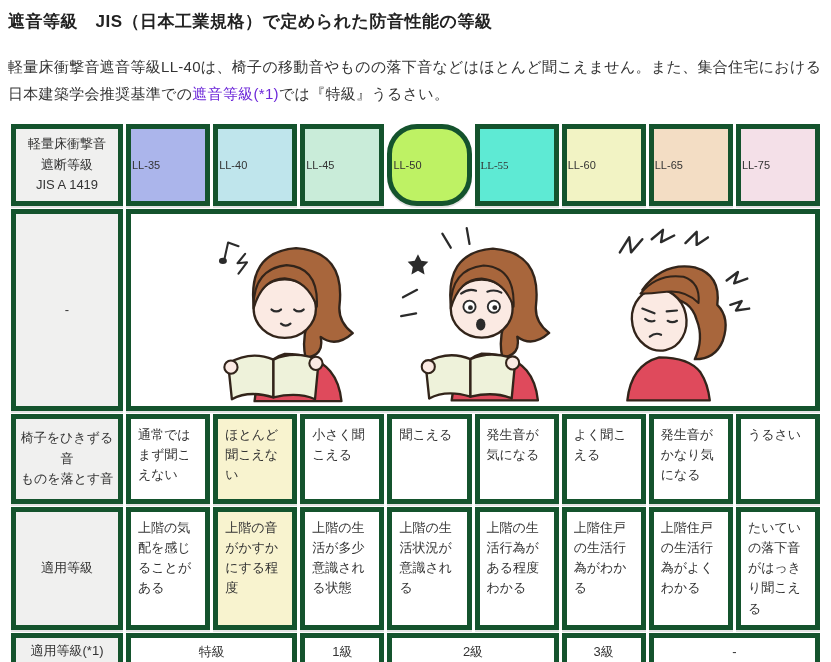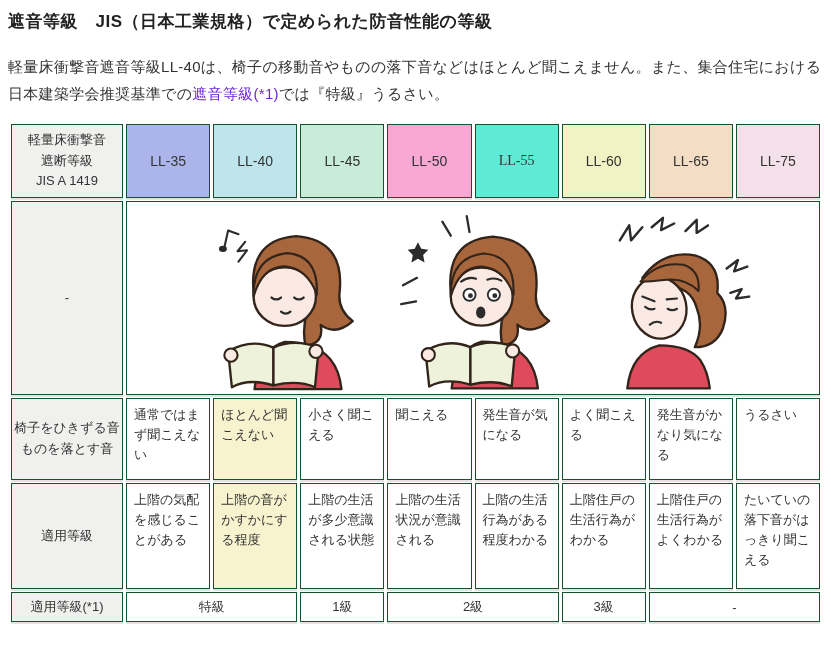--- a/index.html
+++ b/index.html
@@ -20,32 +20,32 @@
   }
   .intro a{ text-decoration:none;cursor:pointer; }
 
   table.grades{
     margin-top:14px;
     border-collapse:separate;border-spacing:3px;
     table-layout:fixed;width:815px;
     font-size:13px;color:#333;
   }
   th,td{
-    border:1px solid #14532d;
+    border:5px solid #14532d;
     box-shadow:0 2px 0 #e3e3e3;
     background:#fff;
     overflow:hidden;
   }
   .rowhead{
     background:#f0f0ef;text-align:center;
     font-weight:normal;white-space:pre-line;line-height:1.6;
   }
   th.gradecol{
-    height:70px;text-align:center;vertical-align:middle;
-    font-weight:normal;font-size:14px;margin-top:33px;
+    height:70px;text-align:left;vertical-align:middle;
+    font-weight:normal;font-size:11px;margin-top:33px;
   }
   td.illus-cell{height:192px;vertical-align:middle;background:#fff;padding:0;}
   .illus-flex{display:flex;justify-content:center;align-items:center;gap:22px;padding-left:16px;}
   td.datacell{
     vertical-align:top;text-align:left;
     padding:6px 7px;line-height:1.55;
   }
   tr.sound-row td{height:68px;}
   tr.life-row td{height:92px;}
   tr.grade-row td{height:22px;text-align:center;vertical-align:middle;padding:3px;}
@@ -75,21 +75,21 @@
     </colgroup>
 
     <tbody>
         <tr>
       <th class="rowhead">軽量床衝撃音
 遮断等級
 JIS A 1419</th>
       <th class="gradecol" style="background-color: rgb(171, 181, 235);">LL-35</th>
       <th class="gradecol" style="background-color: rgb(191, 229, 236);">LL-40</th>
       <th class="gradecol" style="background-color: rgb(201, 236, 217);">LL-45</th>
-      <th class="gradecol" style="background-color: #f9a8d4;">LL-50</th>
+      <th class="gradecol" style="background-color: #bef264; border-radius: 30px;">LL-50</th>
       <th class="gradecol" style="background-color: #5eead4; font-family: Liberation Serif, serif;">LL-55</th>
       <th class="gradecol" style="background-color: rgb(242, 243, 196);">LL-60</th>
       <th class="gradecol" style="background-color: rgb(243, 221, 196);">LL-65</th>
       <th class="gradecol" style="background-color: rgb(244, 224, 232);">LL-75</th>
     </tr>
 
     <tr>
       <td class="rowhead mid">-</td>
       <td class="illus-cell" colspan="8">
         <div class="illus-flex">

